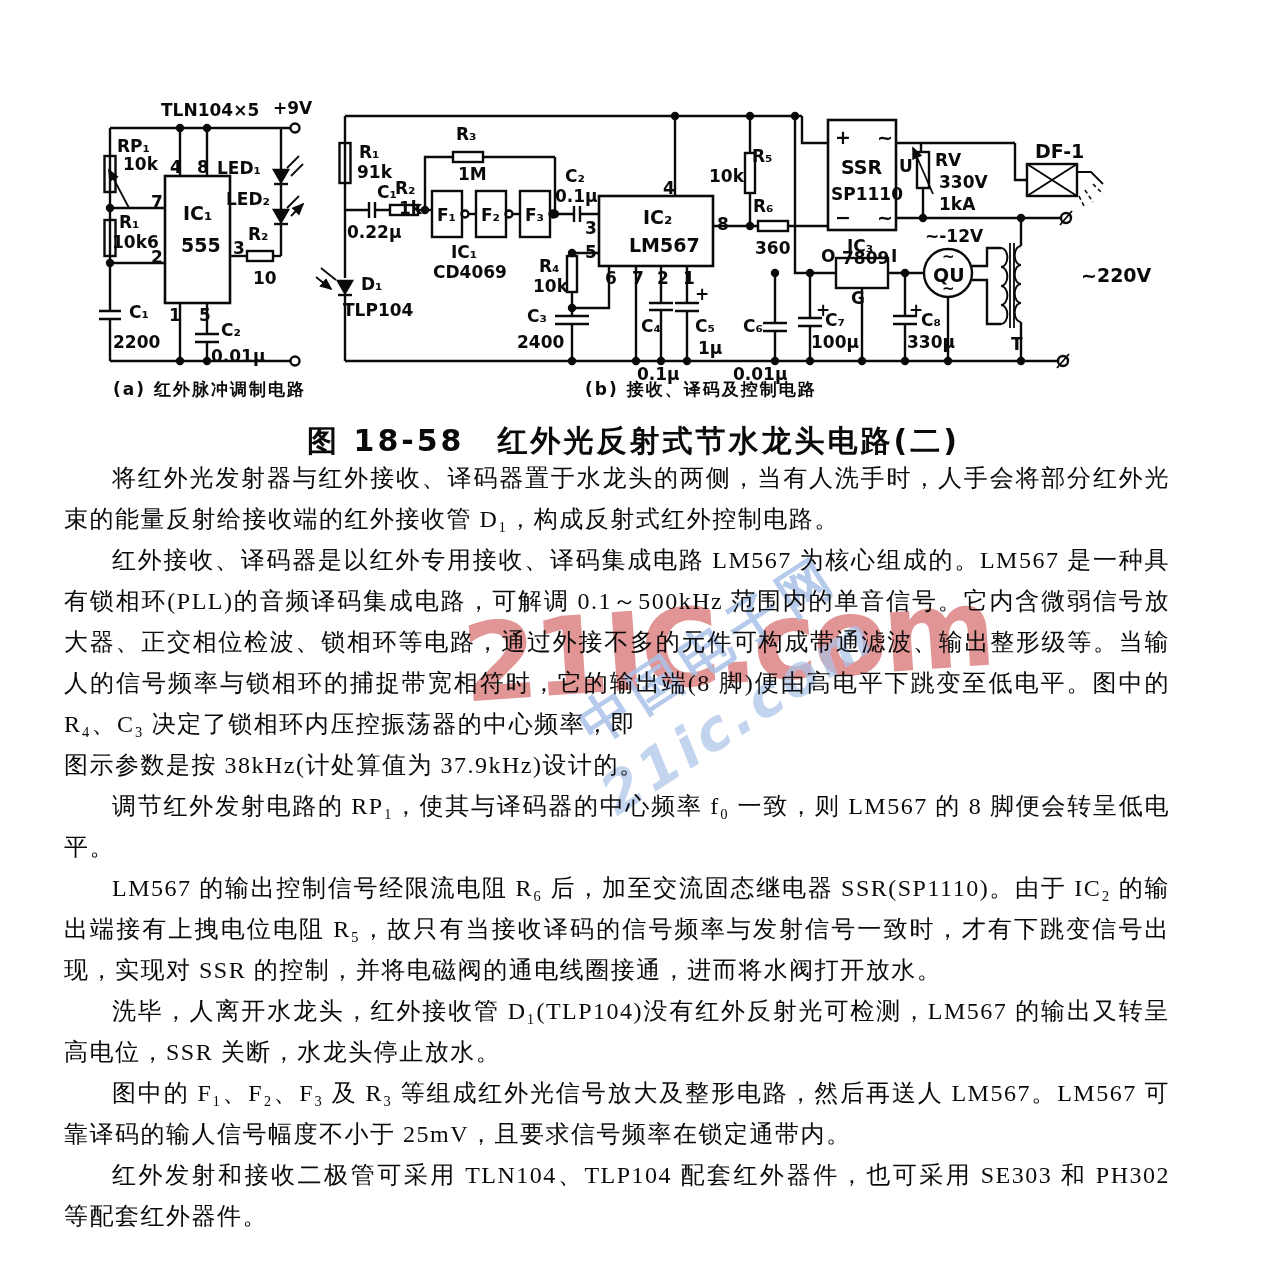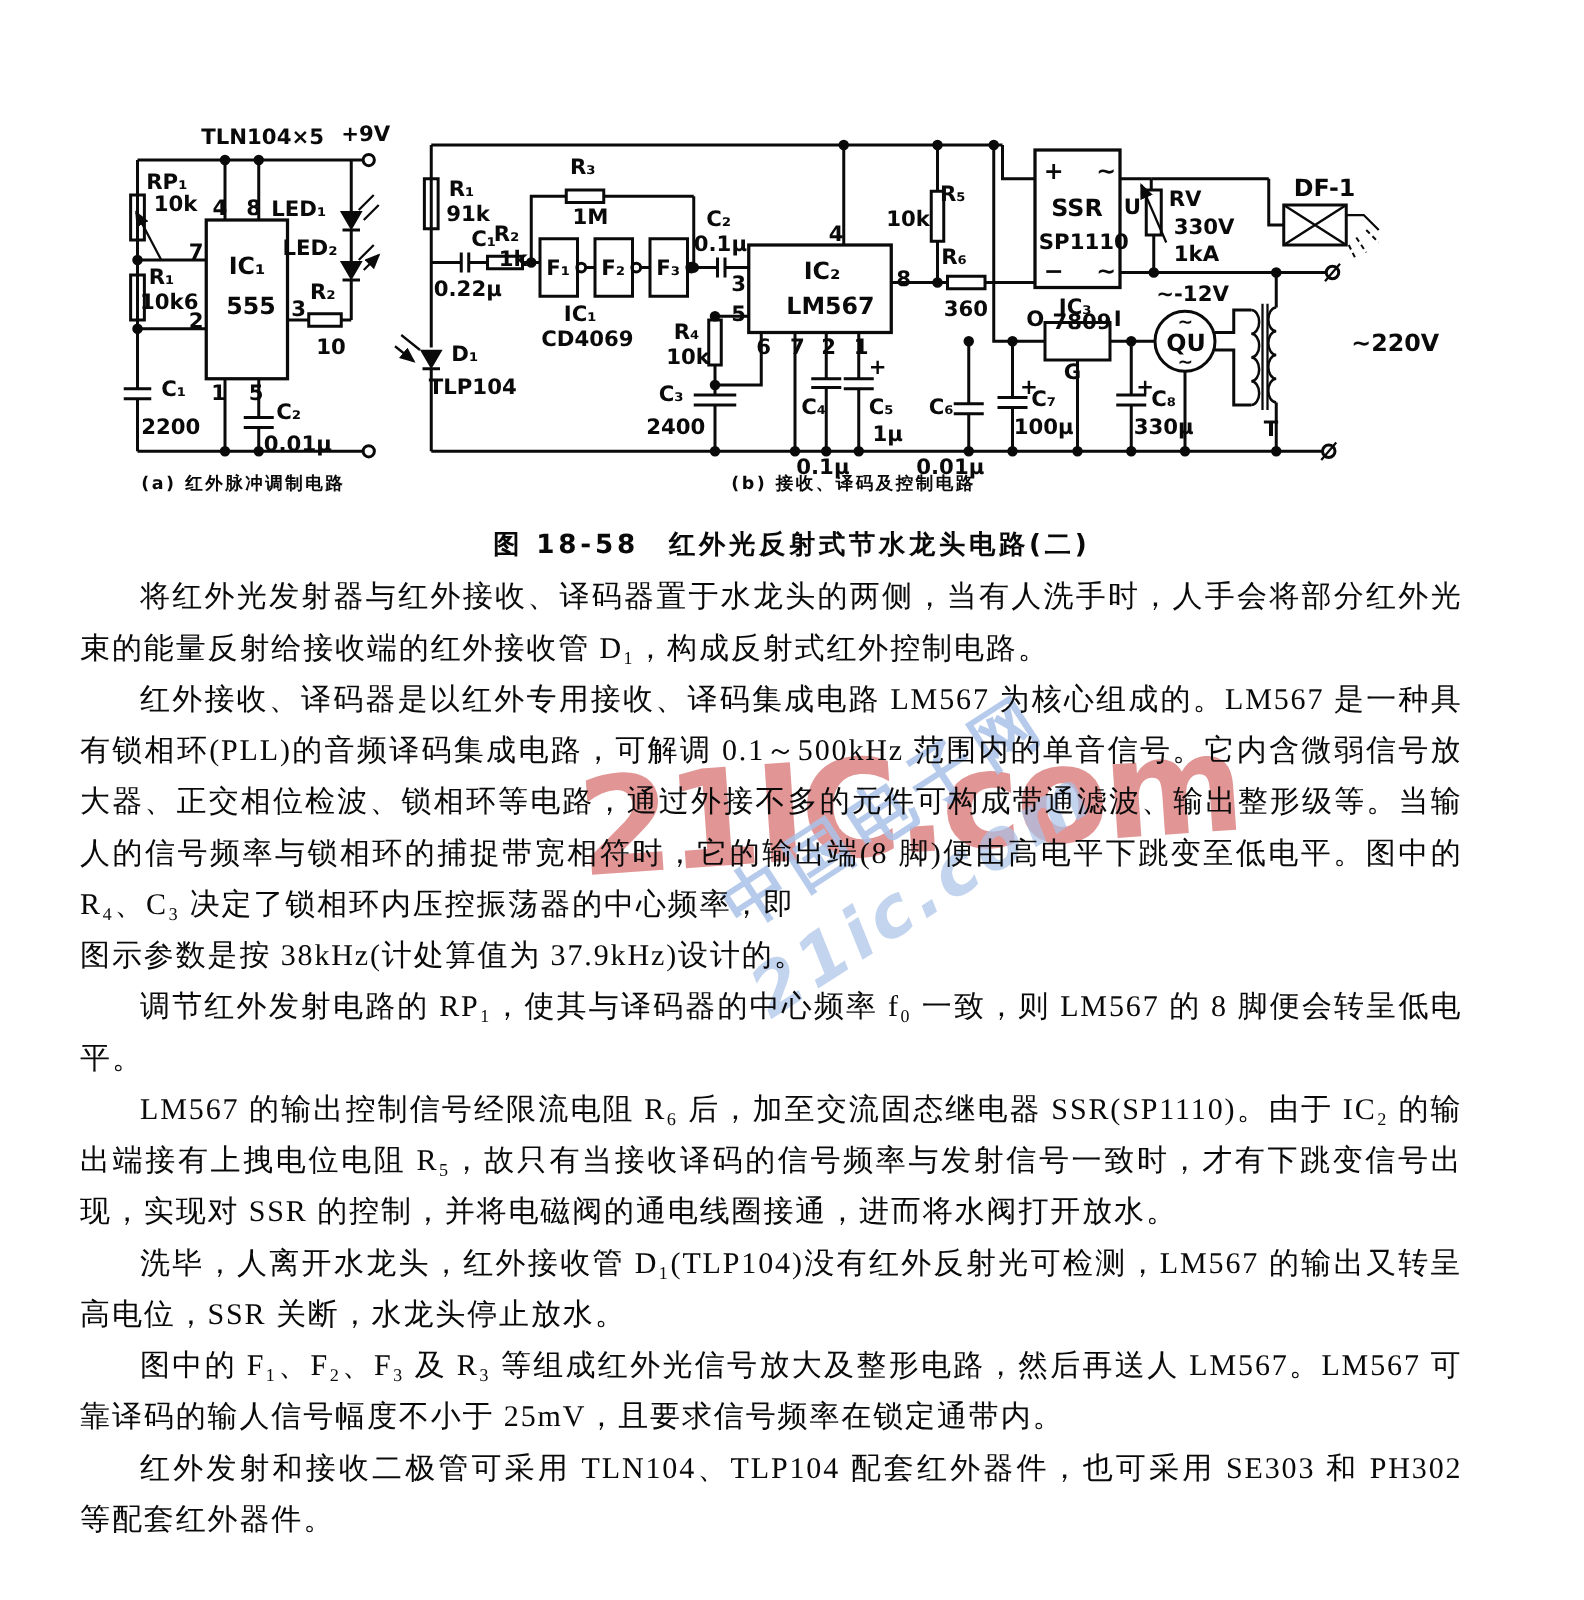--- a/index.html
+++ b/index.html
@@ -23,27 +23,27 @@
   
   .circuit{position:absolute;left:85px;top:98px;width:1110px;height:310px;z-index:2;}
   .circuit svg{position:absolute;left:0;top:0;}
   .cl{
     position:absolute;font-family:"DejaVu Sans",sans-serif;font-weight:bold;
     font-size:17px;line-height:1;white-space:nowrap;z-index:3;
   }
   .cl.big{font-size:19px;}
   .cl.small{font-size:15px;}
   .cap{
-    position:absolute;font-size:14px;font-weight:bold;letter-spacing:2px;
+    position:absolute;font-size:17px;font-weight:bold;letter-spacing:2px;
     font-family:"DejaVu Sans","Liberation Serif",sans-serif;white-space:nowrap;z-index:3;
   }
   
   .fig-title{
     position:absolute;left:0;top:421px;width:1267px;text-align:center;z-index:2;
-    font-size:21px;font-weight:bold;letter-spacing:3px;
+    font-size:30px;font-weight:bold;letter-spacing:3px;
     font-family:"DejaVu Sans","Liberation Serif",sans-serif;
   }
   .article{
     position:absolute;left:64px;top:458px;width:1106px;z-index:2;
     font-size:24px;line-height:41px;text-align:justify;letter-spacing:1.5px;
     font-family:"Liberation Serif","DejaVu Sans",serif;
   }
   .article p{margin:0;text-indent:2em;}
   .article p.noindent{text-indent:0;}
   .article p.formula{text-align:center;font-weight:bold;letter-spacing:1px;}

